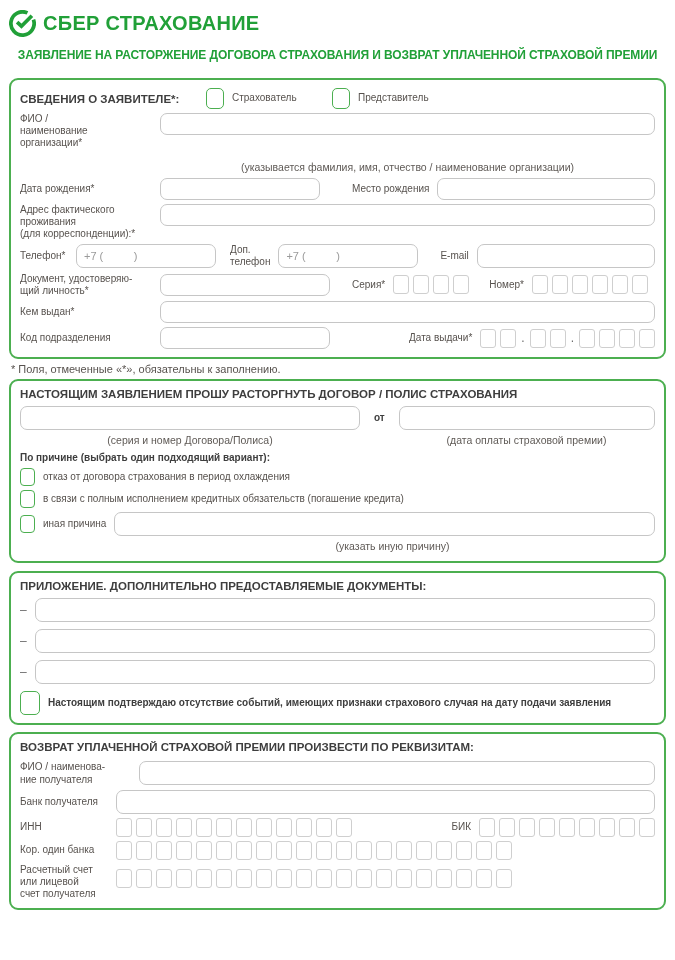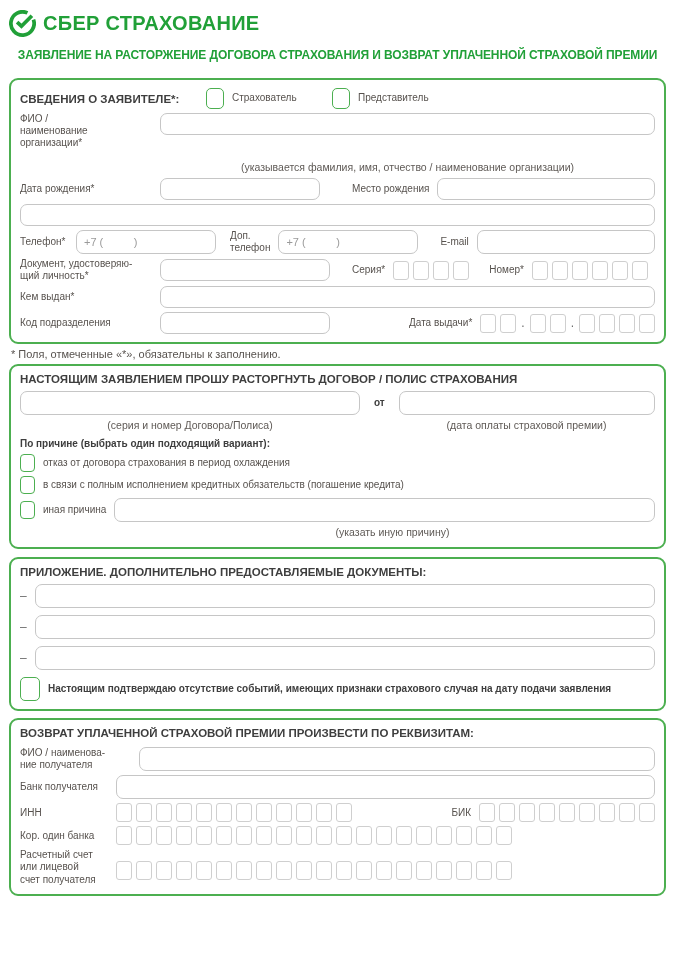--- a/index.html
+++ b/index.html
@@ -83,20 +83,23 @@
     </div>
 
     <div class="row">
       <span class="lbl" style="width:132px;">Дата рождения*</span>
       <input class="inp" style="width: 160px;">
       <span class="lbl" style="margin-left:24px;">Место рождения</span>
       <input class="inp grow" style="">
     </div>
 
     <div class="row top">
+      <span class="lbl" style="width:132px;">Адрес фактического
+проживания
+(для корреспонденции):*</span>
       <textarea class="inp grow t40" style=""></textarea>
     </div>
 
     <div class="row">
       <span class="lbl" style="width:48px;">Телефон*</span>
       <input class="inp h26" style="width: 140px;" placeholder="+7 (          )">
       <span class="lbl" style="margin-left:6px;">Доп.
 телефон</span>
       <input class="inp h26" style="width: 140px;" placeholder="+7 (          )">
       <span class="lbl" style="margin-left:14px;">E-mail</span>
@@ -265,21 +268,21 @@
           <span class="cell"></span>
           <span class="cell"></span>
           <span class="cell"></span>
           <span class="cell"></span>
           <span class="cell"></span>
           <span class="cell"></span>
           <span class="cell"></span>
           <span class="cell"></span>
         </span>
     </div>
-    <div class="row top" style="margin-bottom:1px;align-items:center;">
+    <div class="row top" style="margin-bottom:1px;">
       <span class="lbl" style="width:88px;">Расчетный счет
 или лицевой
 счет получателя</span>
       <span class="cells" style="margin-top:5px;">
           <span class="cell"></span>
           <span class="cell"></span>
           <span class="cell"></span>
           <span class="cell"></span>
           <span class="cell"></span>
           <span class="cell"></span>

